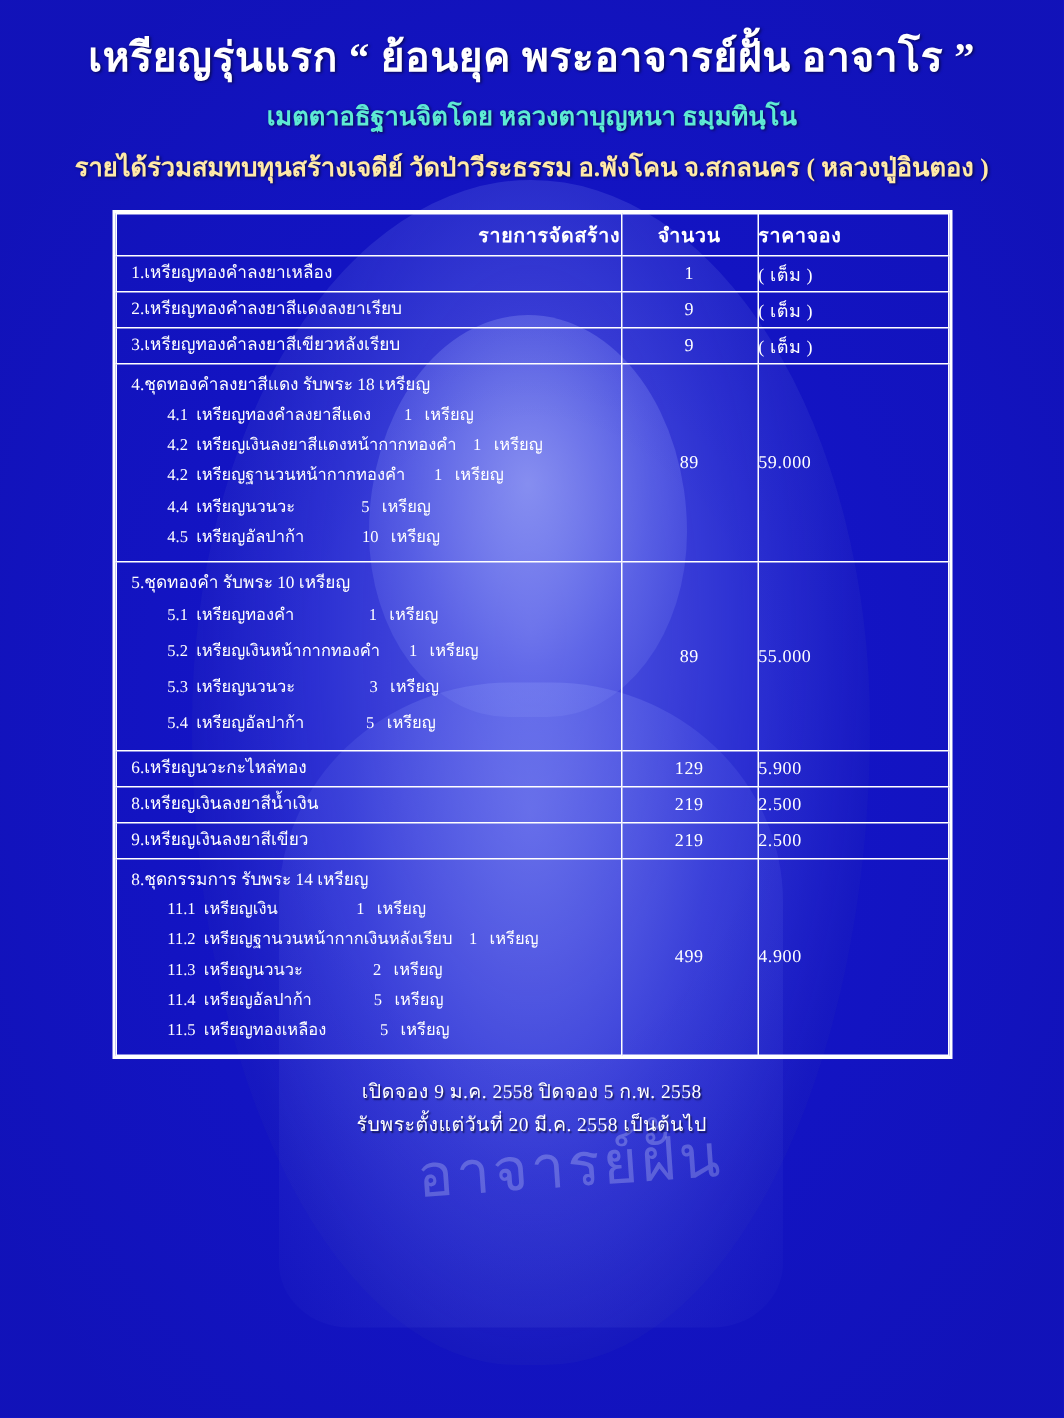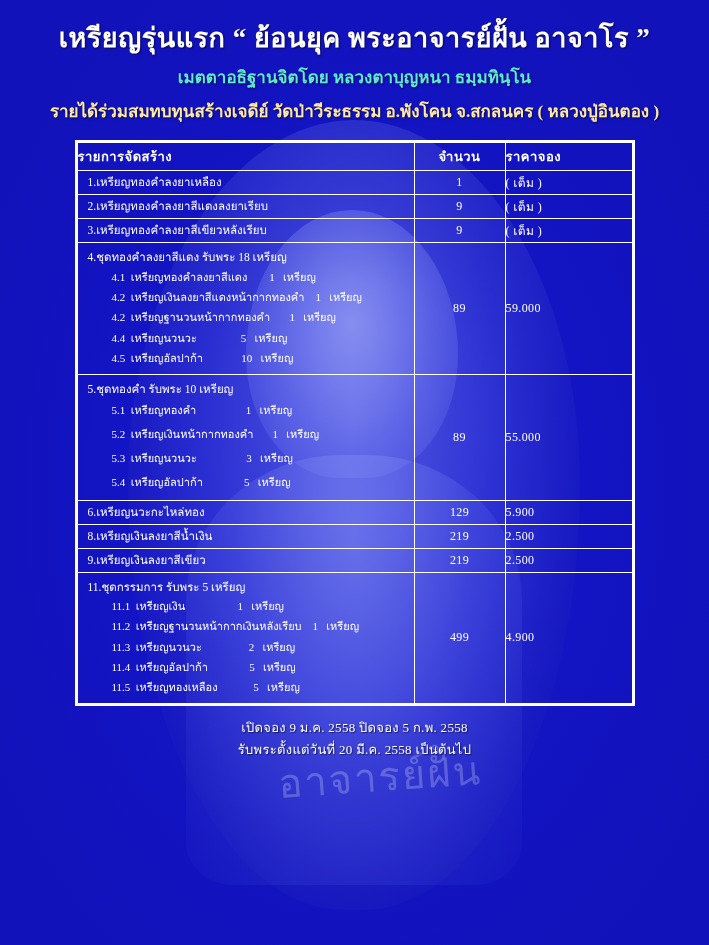--- a/index.html
+++ b/index.html
@@ -130,21 +130,21 @@
     vertical-align: middle;
   }
   .col-item { width: 336px; }
   .col-qty  { width: 90px; text-align: center; }
   .col-price{ width: 126px; text-align: left; }
 
   thead th {
     height: 27px;
     font-size: 13px;
     font-weight: bold;
-    text-align: left;
+    text-align: right;
     letter-spacing: 0.5px;
   }
   .row-simple td {
     height: 23px;
   }
   .item-line {
     padding-left: 10px;
     line-height: 1.5;
     font-size: 11.5px;
   }
@@ -289,21 +289,21 @@
           <td class="col-item">
               <div class="item-line">9.เหรียญเงินลงยาสีเขียว</div>
             </td>
           <td class="col-qty num">219</td>
           <td class="col-price price">2.500</td>
         </tr>
 
 
         <tr>
           <td class="col-item">
-            <div class="group-head">11.ชุดกรรมการ รับพระ  5  เหรียญ</div>
+            <div class="group-head">8.ชุดกรรมการ รับพระ  14  เหรียญ</div>
             <div class="group-body">
               <div class="sub-line">11.1  เหรียญเงิน                   1   เหรียญ</div>
               <div class="sub-line">11.2  เหรียญฐานวนหน้ากากเงินหลังเรียบ    1   เหรียญ</div>
               <div class="sub-line">11.3  เหรียญนวนวะ                 2   เหรียญ</div>
               <div class="sub-line">11.4  เหรียญอัลปาก้า               5   เหรียญ</div>
               <div class="sub-line">11.5  เหรียญทองเหลือง             5   เหรียญ</div>
             </div>
           </td>
           <td class="col-qty num">499</td>
           <td class="col-price price">4.900</td>

